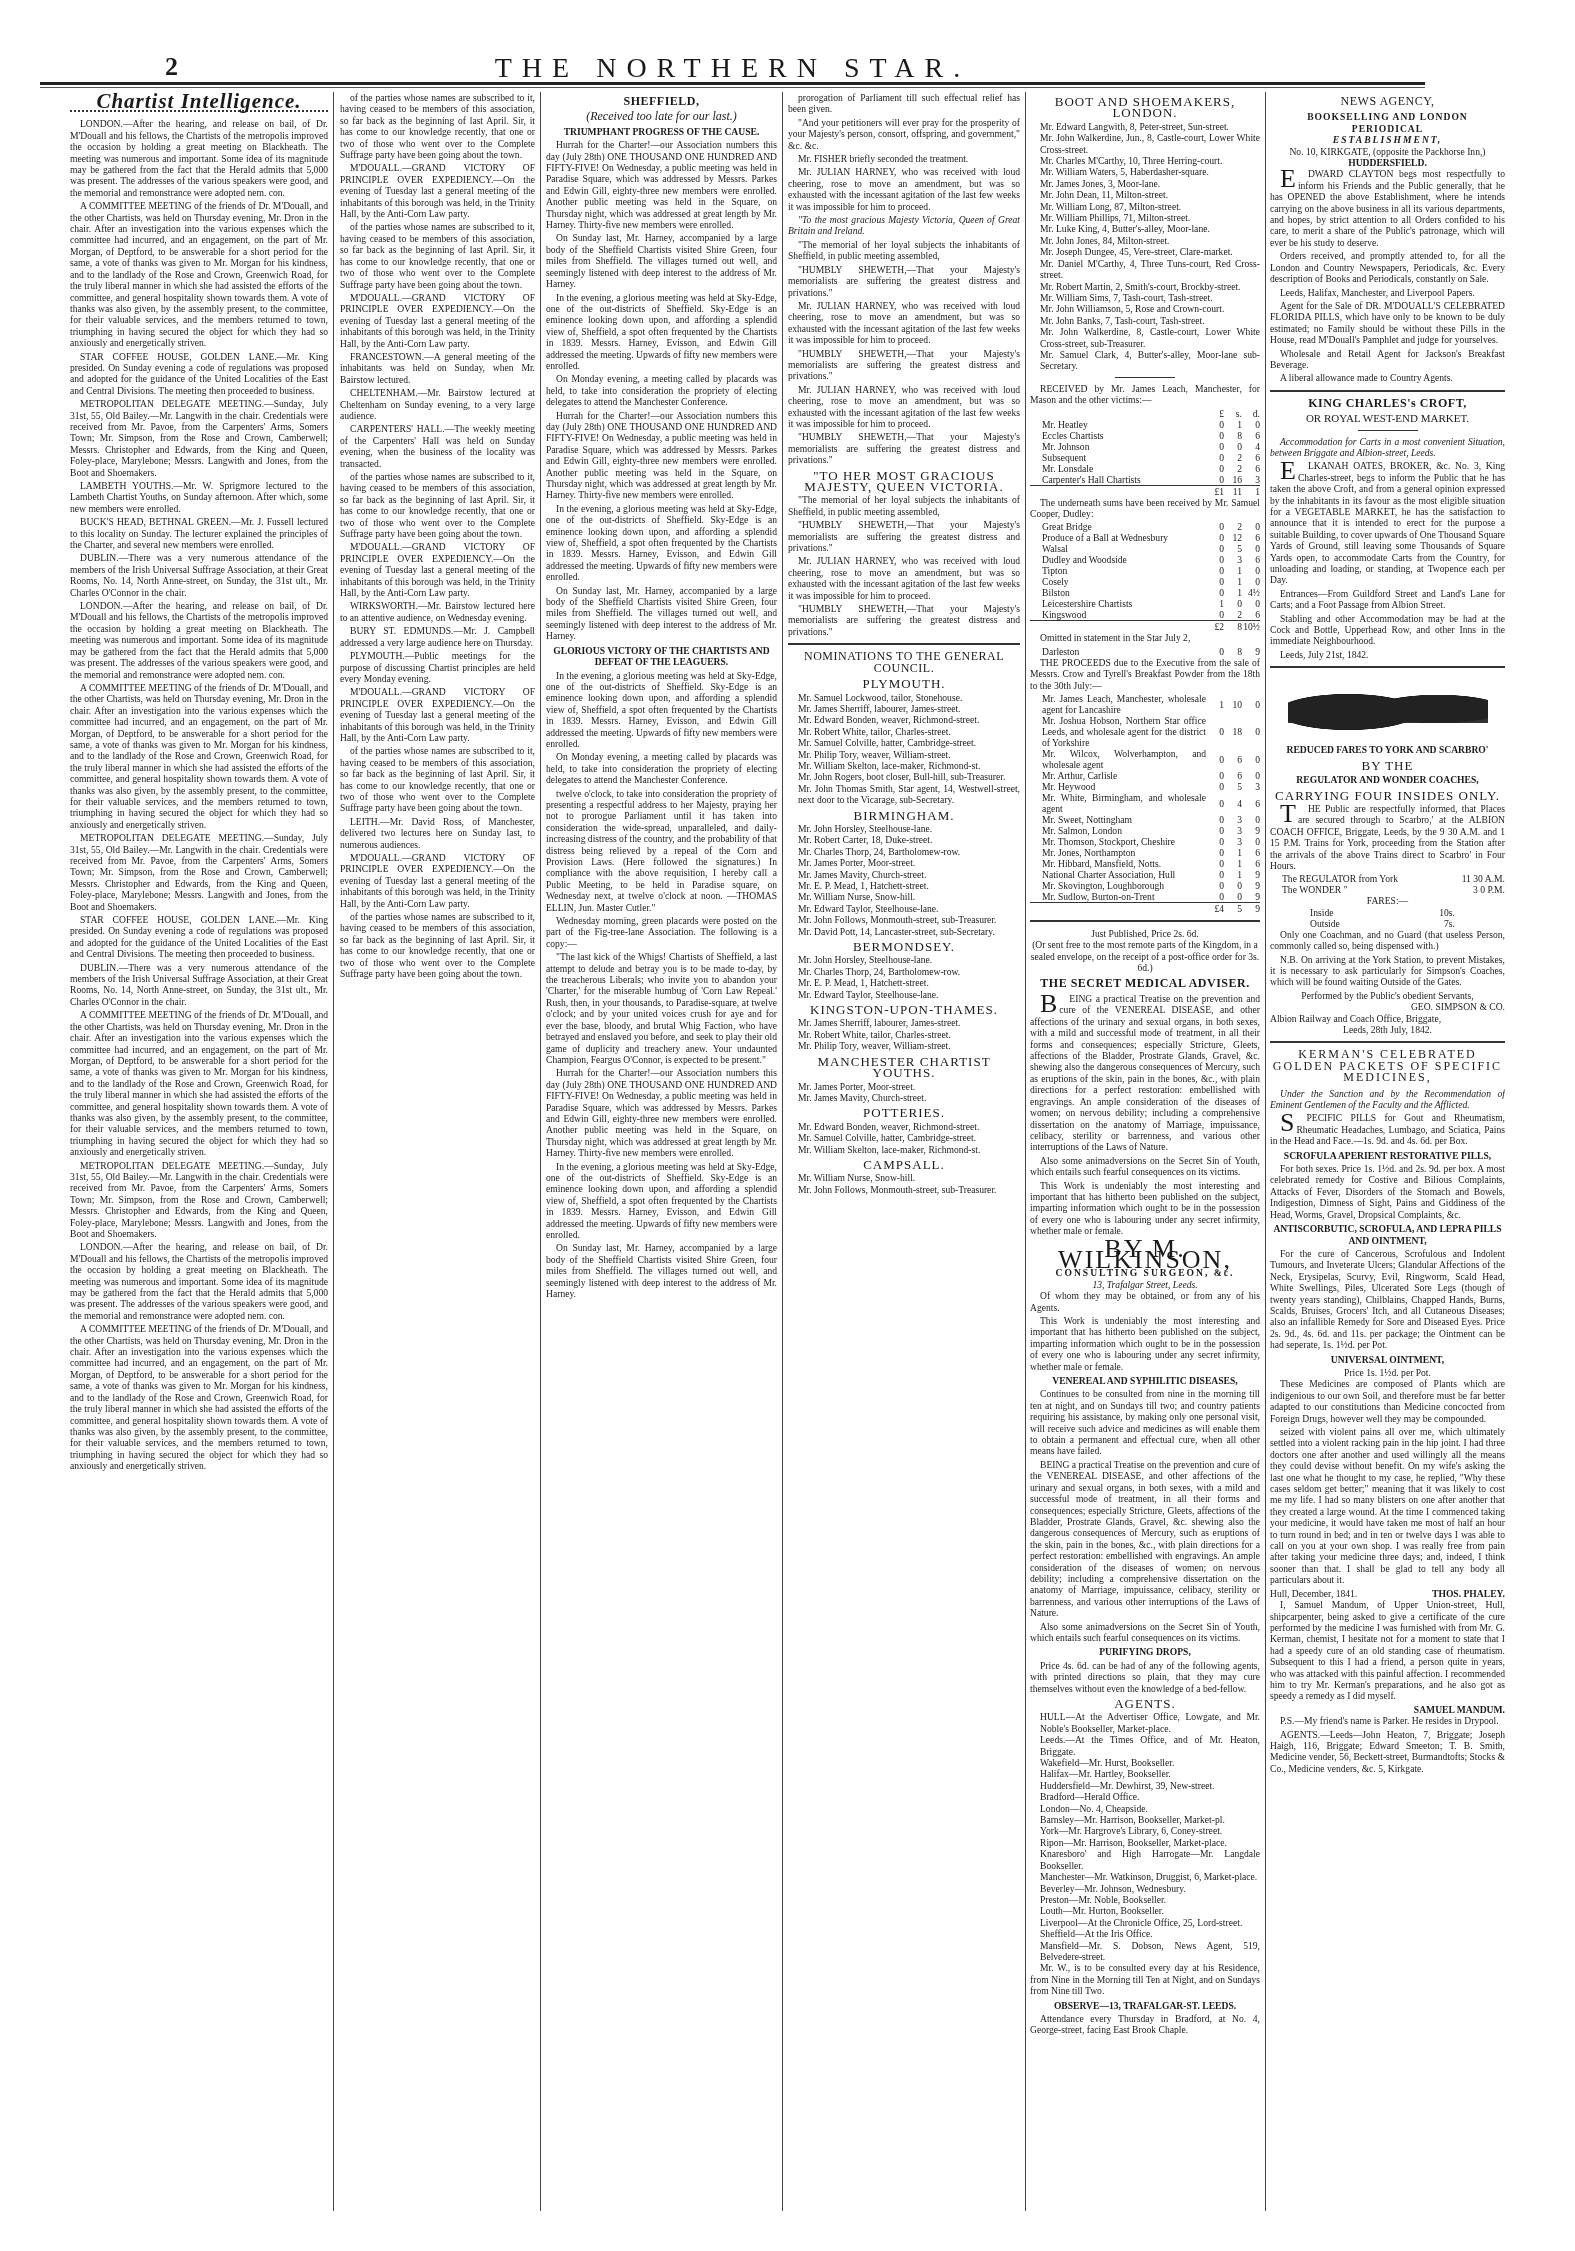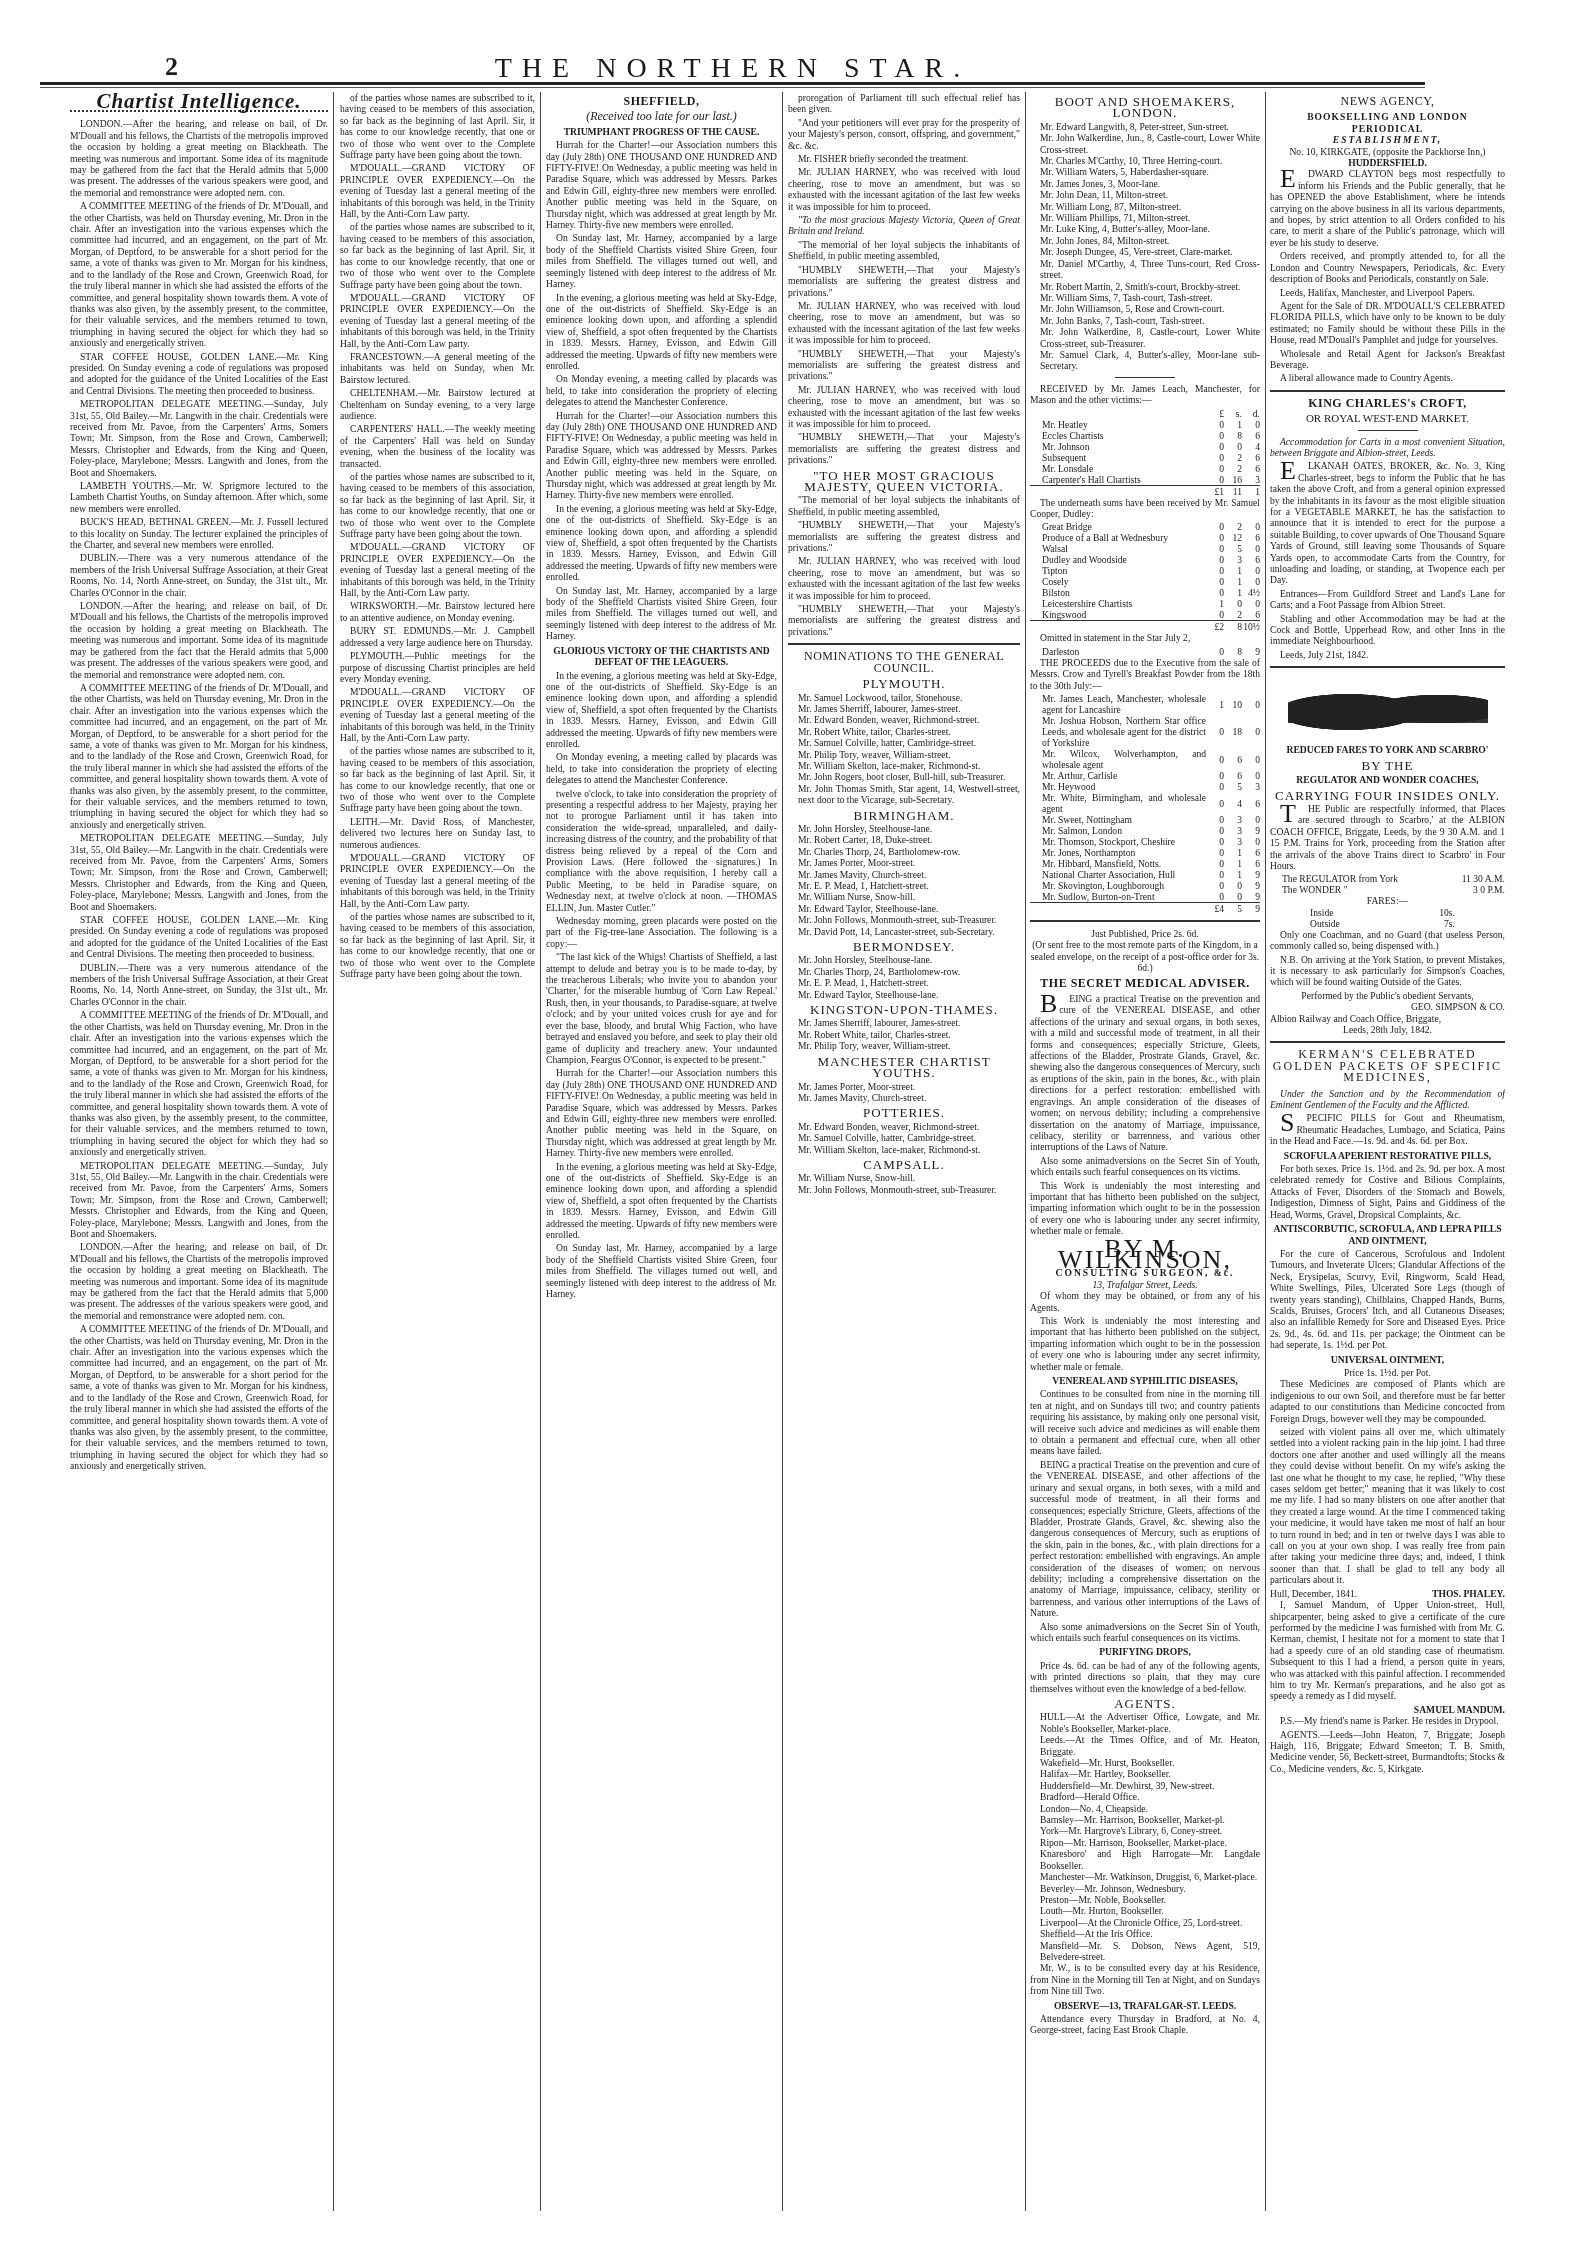--- a/index.html
+++ b/index.html
@@ -81,21 +81,21 @@
 <div class="col" style="left:340px;width:195px">
   <p>of the parties whose names are subscribed to it, having ceased to be members of this association, so far back as the beginning of last April. Sir, it has come to our knowledge recently, that one or two of those who went over to the Complete Suffrage party have been going about the town.</p>
   <p>M'DOUALL.—GRAND VICTORY OF PRINCIPLE OVER EXPEDIENCY.—On the evening of Tuesday last a general meeting of the inhabitants of this borough was held, in the Trinity Hall, by the Anti-Corn Law party.</p>
   <p>of the parties whose names are subscribed to it, having ceased to be members of this association, so far back as the beginning of last April. Sir, it has come to our knowledge recently, that one or two of those who went over to the Complete Suffrage party have been going about the town.</p>
   <p>M'DOUALL.—GRAND VICTORY OF PRINCIPLE OVER EXPEDIENCY.—On the evening of Tuesday last a general meeting of the inhabitants of this borough was held, in the Trinity Hall, by the Anti-Corn Law party.</p>
   <p>FRANCESTOWN.—A general meeting of the inhabitants was held on Sunday, when Mr. Bairstow lectured.</p>
   <p>CHELTENHAM.—Mr. Bairstow lectured at Cheltenham on Sunday evening, to a very large audience.</p>
   <p>CARPENTERS' HALL.—The weekly meeting of the Carpenters' Hall was held on Sunday evening, when the business of the locality was transacted.</p>
   <p>of the parties whose names are subscribed to it, having ceased to be members of this association, so far back as the beginning of last April. Sir, it has come to our knowledge recently, that one or two of those who went over to the Complete Suffrage party have been going about the town.</p>
   <p>M'DOUALL.—GRAND VICTORY OF PRINCIPLE OVER EXPEDIENCY.—On the evening of Tuesday last a general meeting of the inhabitants of this borough was held, in the Trinity Hall, by the Anti-Corn Law party.</p>
-  <p>WIRKSWORTH.—Mr. Bairstow lectured here to an attentive audience, on Monday evening.</p>
+  <p>WIRKSWORTH.—Mr. Bairstow lectured here to an attentive audience, on Wednesday evening.</p>
   <p>BURY ST. EDMUNDS.—Mr. J. Campbell addressed a very large audience here on Thursday.</p>
   <p>PLYMOUTH.—Public meetings for the purpose of discussing Chartist principles are held every Monday evening.</p>
   <p>M'DOUALL.—GRAND VICTORY OF PRINCIPLE OVER EXPEDIENCY.—On the evening of Tuesday last a general meeting of the inhabitants of this borough was held, in the Trinity Hall, by the Anti-Corn Law party.</p>
   <p>of the parties whose names are subscribed to it, having ceased to be members of this association, so far back as the beginning of last April. Sir, it has come to our knowledge recently, that one or two of those who went over to the Complete Suffrage party have been going about the town.</p>
   <p>LEITH.—Mr. David Ross, of Manchester, delivered two lectures here on Sunday last, to numerous audiences.</p>
   <p>M'DOUALL.—GRAND VICTORY OF PRINCIPLE OVER EXPEDIENCY.—On the evening of Tuesday last a general meeting of the inhabitants of this borough was held, in the Trinity Hall, by the Anti-Corn Law party.</p>
   <p>of the parties whose names are subscribed to it, having ceased to be members of this association, so far back as the beginning of last April. Sir, it has come to our knowledge recently, that one or two of those who went over to the Complete Suffrage party have been going about the town.</p>
 </div>
 
 <div class="col" style="left:546px;width:231px">

